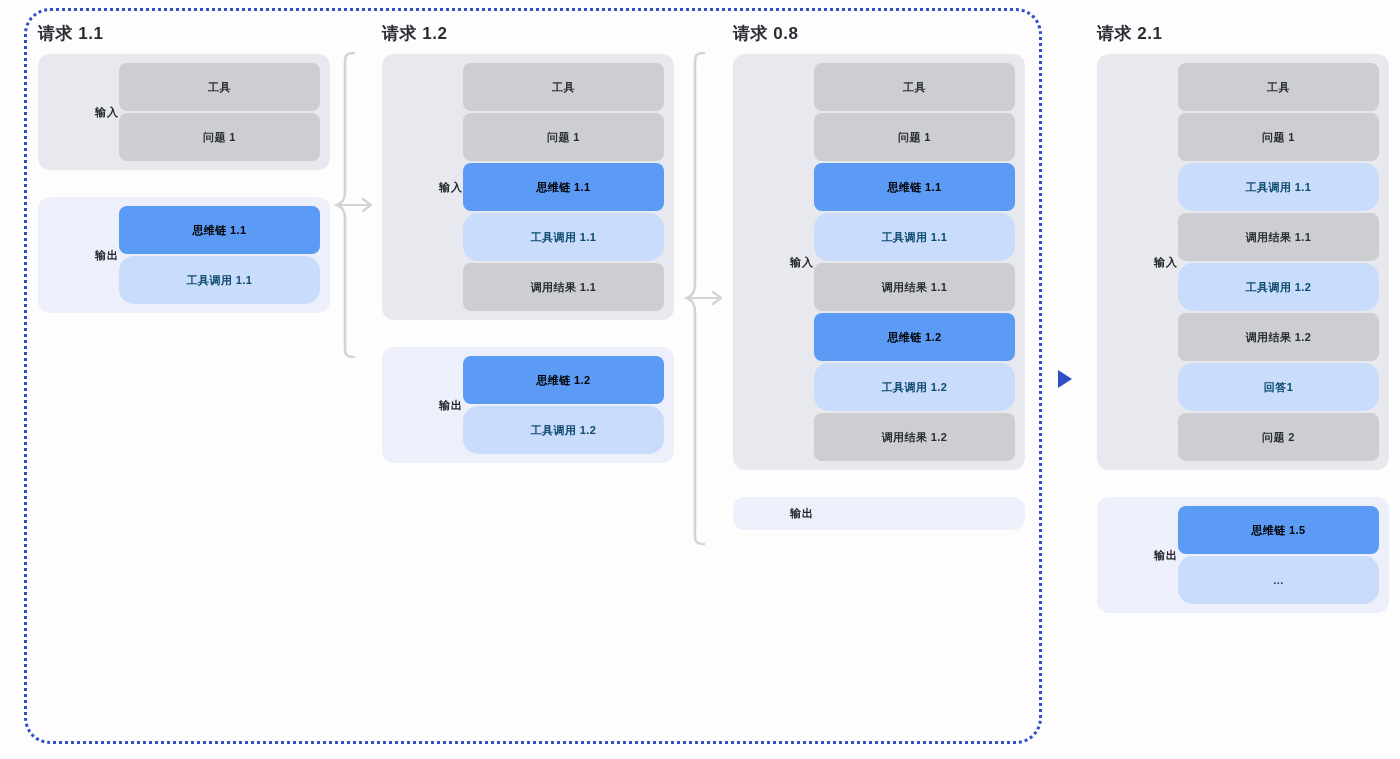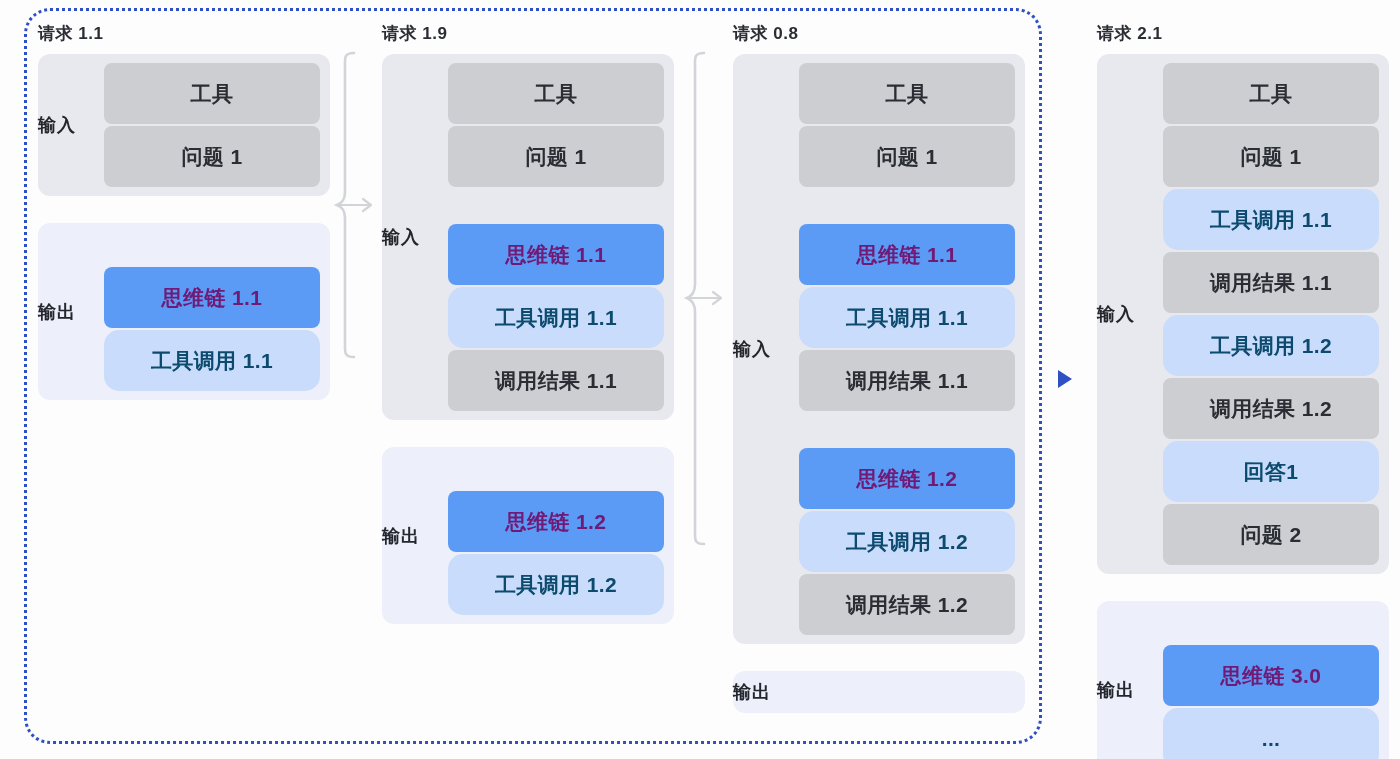--- a/index.html
+++ b/index.html
@@ -65,47 +65,48 @@
     display: flex;
     align-items: center;
     box-sizing: border-box;
   }
   .group.input  { background: #e7e9ee; }
   .group.output { background: #edf0fb; }
 
   .group-label {
     width: 66px;
     flex: 0 0 66px;
-    text-align: left;
-    font-size: 18px;
+    text-align: right;
+    font-size: 11px;
     font-weight: bold;
     color: #23262c;
     letter-spacing: 1px;
+    padding-left: 15px;
   }
 
   .rows {
     flex: 1 1 auto;
     display: flex;
     flex-direction: column;
     gap: 2px;
   }
 
   .row {
-    height: 61px;
+    height: 48px;
     border-radius: 8px;
     display: flex;
     align-items: center;
     justify-content: center;
-    font-size: 21px;
+    font-size: 11px;
     font-weight: bold;
     letter-spacing: .4px;
     box-sizing: border-box;
   }
   .row.gray      { background: #ccced1; color: #2a2d33; }
-  .row.blue      { background: #5b9bf6; color: #701a75; margin-top: 35px; }
+  .row.blue      { background: #5b9bf6; color: #000000; }
   .row.lightblue { background: #c9dcfb; color: #0c4a6e; border-radius: 15px; }
 
   .group-gap { height: 27px; }
 
   
   .brace {
     position: absolute;
     pointer-events: none;
   }
   .brace svg { display: block; overflow: visible; }
@@ -151,21 +152,21 @@
 
   <div class="brace" style="left:336px; top:50px; width:46px; height:310px;">
     <svg width="46" height="310" viewBox="0 0 46 310">
       <path d="M18 3 C8 3 9 8 9 16 L9 142 C9 150 6 153 1 155 C6 157 9 160 9 168 L9 294 C9 302 8 307 18 307" fill="none" stroke="#d2d4d8" stroke-width="2.6" stroke-linecap="round"></path>
       <path d="M1 155 L34 155" fill="none" stroke="#d2d4d8" stroke-width="2.2" stroke-linecap="round"></path>
       <path d="M27 149 L35 155 L27 161" fill="none" stroke="#d2d4d8" stroke-width="2.2" stroke-linecap="round" stroke-linejoin="round"></path>
     </svg>
   </div>
 
   <div class="column col-2">
-    <div class="column-title">请求 1.9</div>
+    <div class="column-title">请求 1.2</div>
 
     <div class="group input">
       <div class="group-label">输入</div>
       <div class="rows">
         <div class="row gray">工具</div>
         <div class="row gray">问题 1</div>
         <div class="row blue">思维链 1.1</div>
         <div class="row lightblue">工具调用 1.1</div>
         <div class="row gray">调用结果 1.1</div>
       </div>
@@ -235,19 +236,19 @@
         <div class="row lightblue">回答1</div>
         <div class="row gray">问题 2</div>
       </div>
     </div>
 
     <div class="group-gap"></div>
 
     <div class="group output">
       <div class="group-label">输出</div>
       <div class="rows">
-        <div class="row blue">思维链 3.0</div>
+        <div class="row blue">思维链 1.5</div>
         <div class="row lightblue">...</div>
       </div>
     </div>
   </div>
 
 </div>
 
 </body></html>

